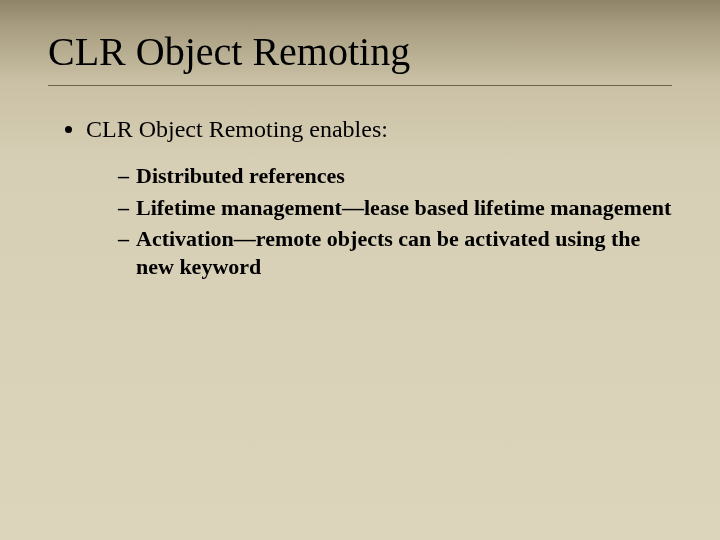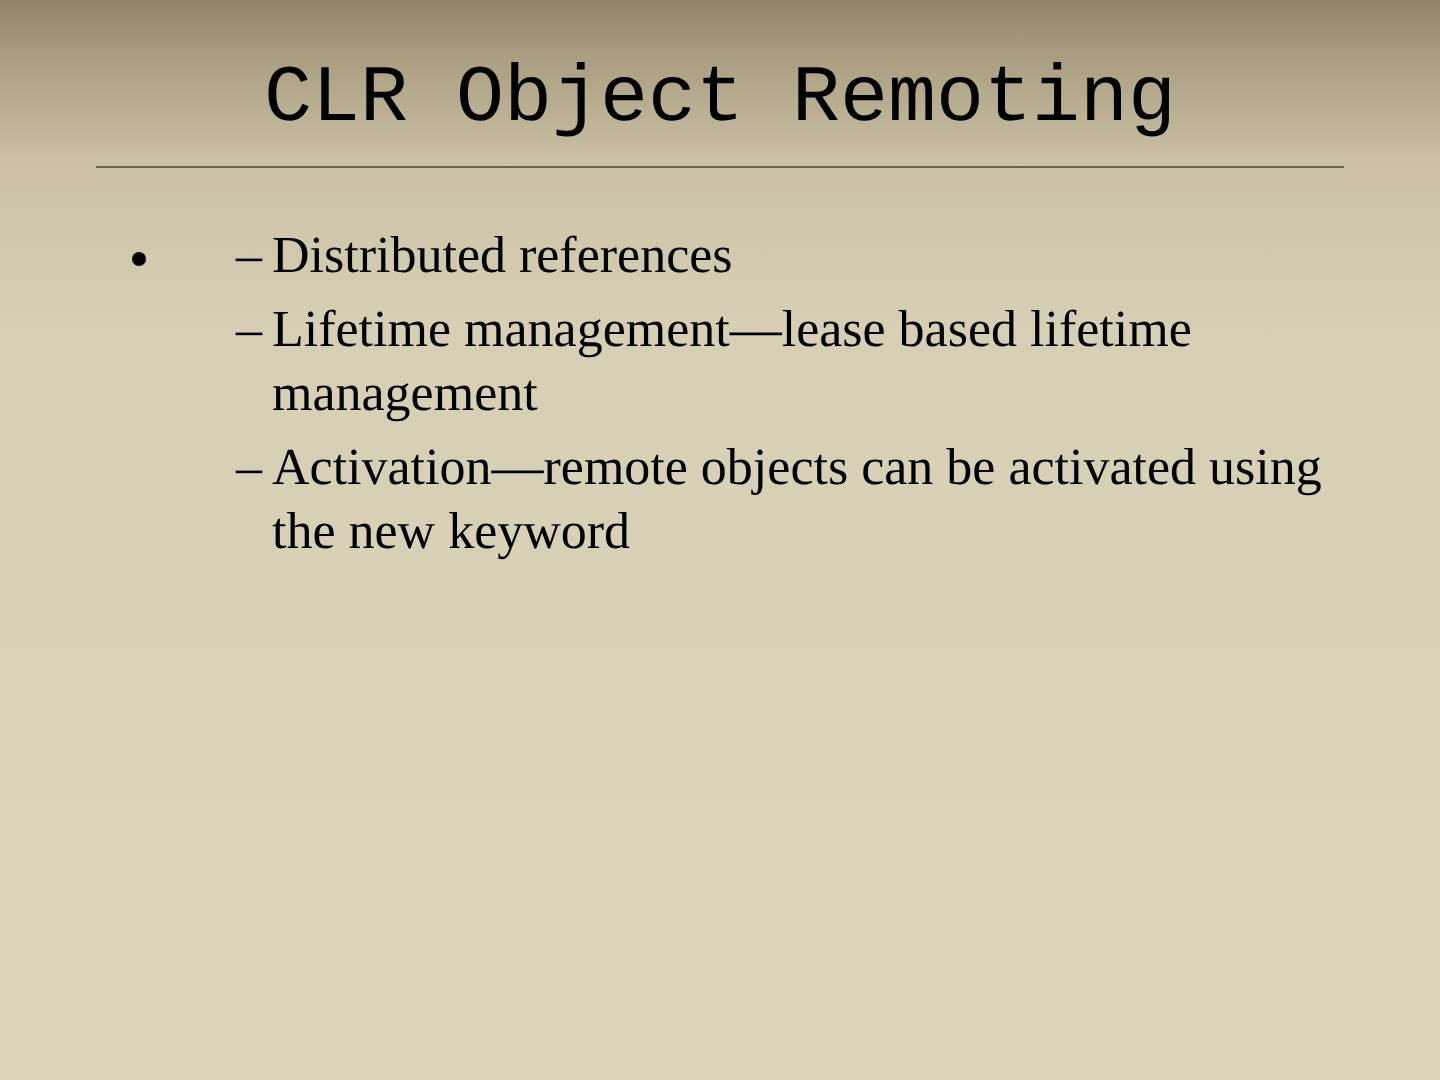--- a/index.html
+++ b/index.html
@@ -15,47 +15,47 @@
     color: #000;
   }
   .slide {
     padding: 28px 48px 0 48px;
     box-sizing: border-box;
     width: 100%;
     height: 100%;
   }
   .title {
     font-size: 40px;
-    text-align: center;
+    text-align: left;
     margin: 0 0 10px 0;
     font-weight: normal;
-    font-family: Liberation Mono, monospace;
   }
   .title-rule {
     border: none;
     border-top: 1px solid #6b6350;
     margin: 0 0 28px 0;
   }
   .content {
     font-size: 24px;
     line-height: 1.25;
   }
   ul.level1 {
     list-style: disc;
     margin: 0;
     padding-left: 38px;
   }
   ul.level1 > li {
     margin-bottom: 6px;
   }
   ul.level2 {
     list-style: none;
-    margin: 0 0 0 0;
+    margin: 18px 0 0 0;
     padding-left: 32px;
-    font-size: 26px;
+    font-size: 22px;
+    font-weight: bold;
   }
   ul.level2 > li {
     position: relative;
     padding-left: 18px;
     margin-bottom: 4px;
   }
   ul.level2 > li::before {
     content: "–";
     position: absolute;
     left: 0;
@@ -64,20 +64,21 @@
 </style>
 </head>
 <body>
 
 <div class="slide">
   <h1 class="title">CLR Object Remoting</h1>
   <hr class="title-rule">
   <div class="content">
     <ul class="level1">
       <li>
+        <span>CLR Object Remoting enables:</span>
         <ul class="level2">
           <li><span>Distributed references</span></li>
           <li><span>Lifetime management—lease based lifetime management</span></li>
           <li><span>Activation—remote objects can be activated using the new keyword</span></li>
         </ul>
       </li>
     </ul>
   </div>
 </div>
 

